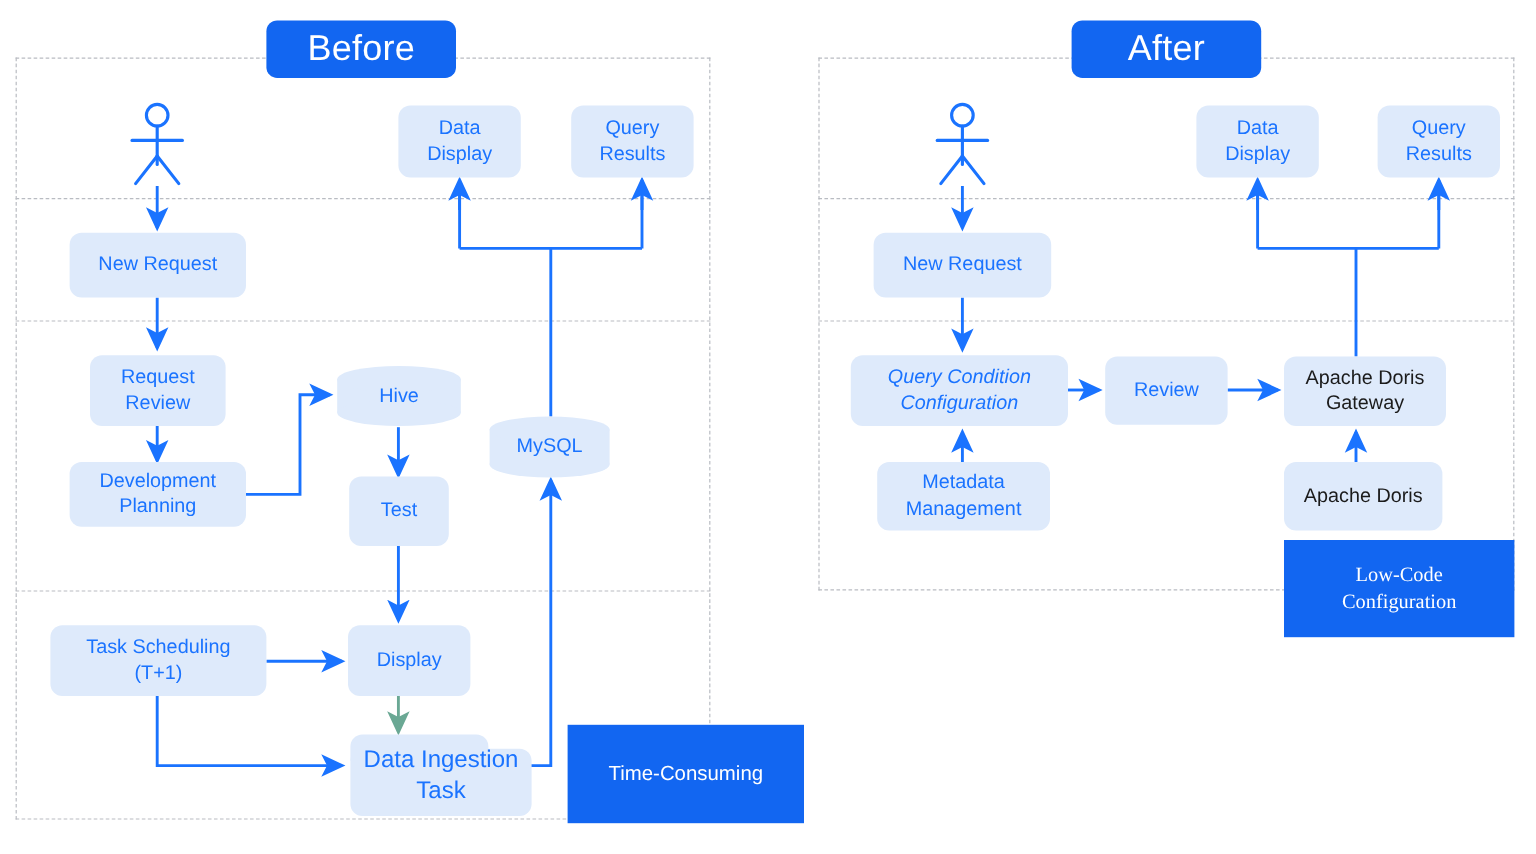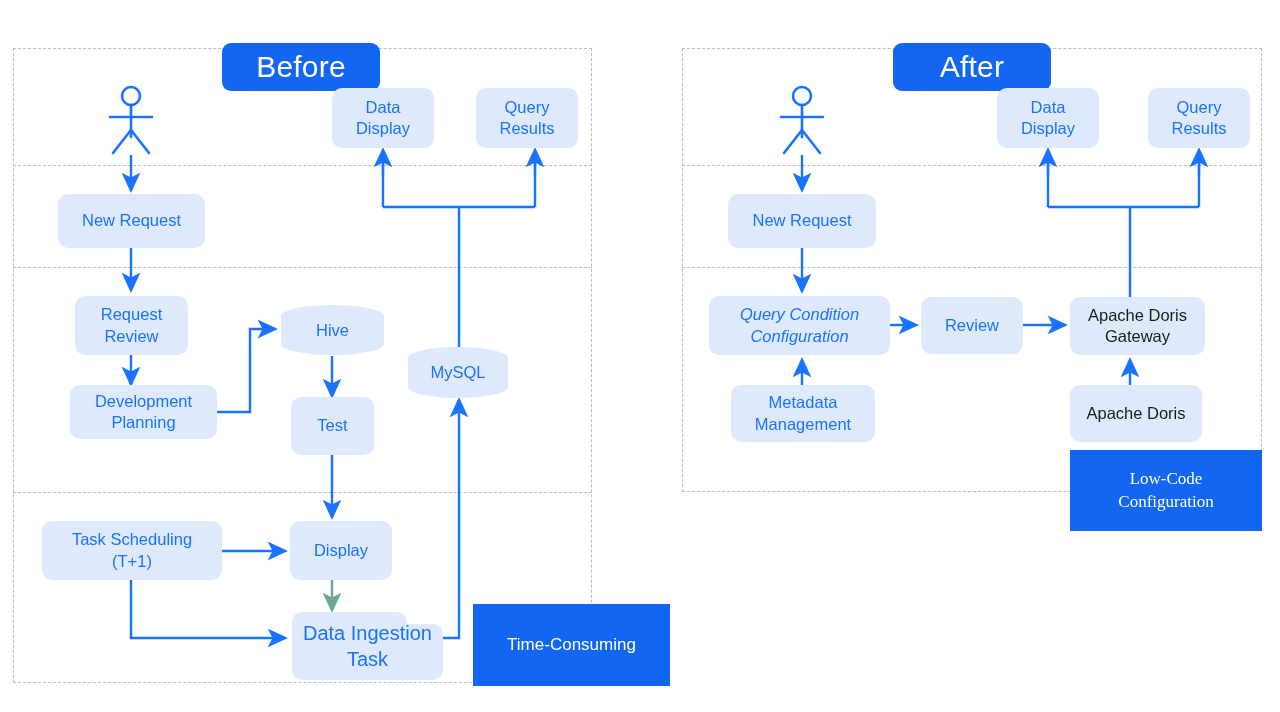--- a/index.html
+++ b/index.html
@@ -11,21 +11,21 @@
   #stage{position:absolute;inset:0;width:1280px;height:712px;}
 
   
   .panel{position:absolute;border:1.6px dashed #b9bcc2;box-sizing:border-box;}
   .lane-div{position:absolute;border-top:1.6px dashed #b9bcc2;height:0;}
 
   
   .badge{
     position:absolute;background:#1266f1;color:#ffffff;
     border-radius:9px;display:flex;align-items:center;justify-content:center;
-    font-size:30px;letter-spacing:.2px;margin-top:26px;
+    font-size:30px;letter-spacing:.2px;
   }
 
   
   .node{
     position:absolute;background:#deeafb;border-radius:10px;
     display:flex;align-items:center;justify-content:center;text-align:center;
     color:#1a73ff;font-size:16.5px;line-height:1.3;box-sizing:border-box;
     padding:2px 6px;
   }
   .node.dark{color:#1b1b1b;}
@@ -164,21 +164,21 @@
 
   <div class="node" style="left:58px;top:194px;width:147px;height:54px;">New Request</div>
 
   <div class="node" style="left:75px;top:296px;width:113px;height:59px;">
     <span>
       <span>Request</span><br>
       <span>Review</span>
     </span>
   </div>
 
-  <div class="node" style="left:58px;top:385px;width:147px;height:54px;margin-left:12px;">
+  <div class="node" style="left:58px;top:385px;width:147px;height:54px;">
     <span>
       <span>Development</span><br>
       <span>Planning</span>
     </span>
   </div>
 
   <div class="cyl" style="left:281px;top:305px;width:103px;height:50px;">
     <div class="cbody"></div>
     <div class="cbot"></div>
     <div class="ctop"></div>

